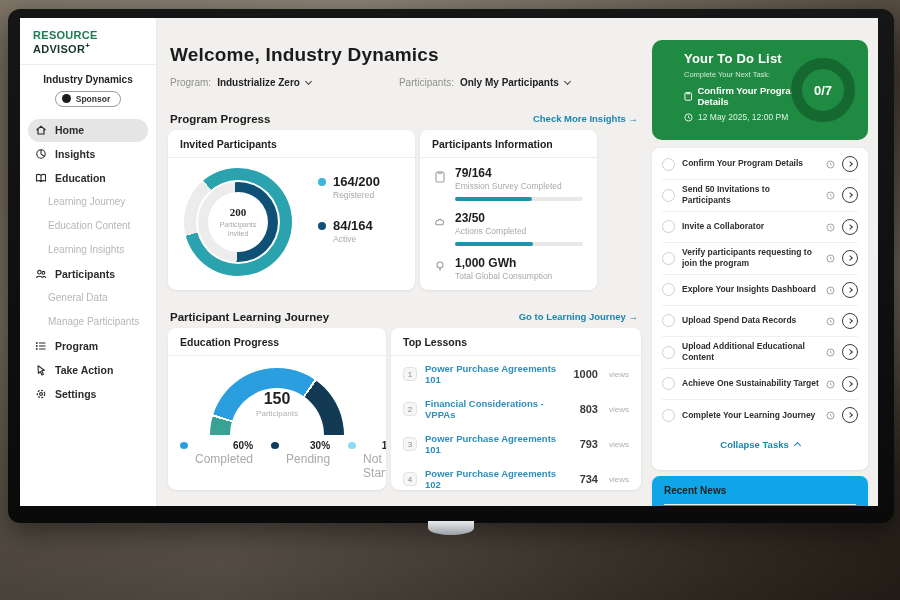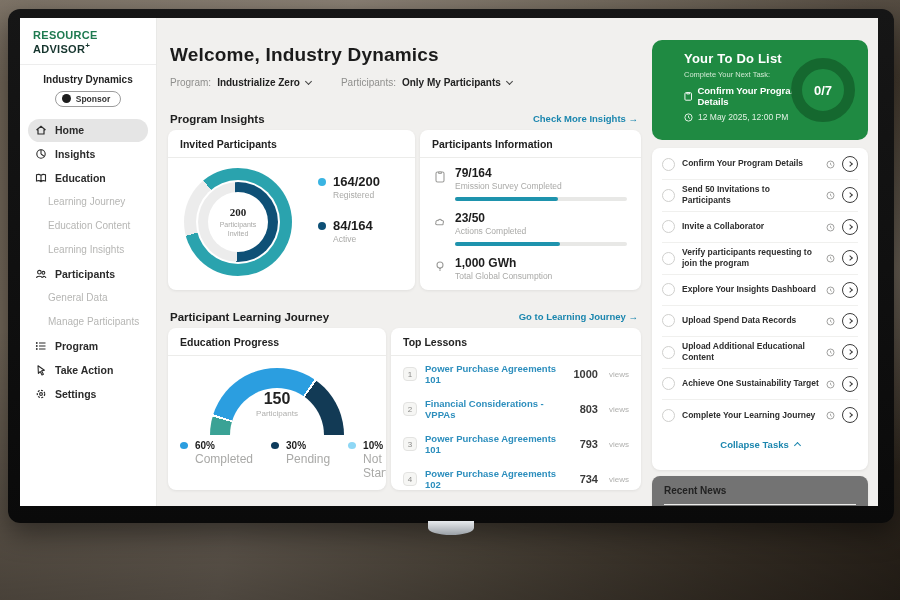--- a/index.html
+++ b/index.html
@@ -35,21 +35,21 @@
   .sponsor-dot { width:9px; height:9px; border-radius:50%; background:#1d1d1d; }
   .menu { margin-top:12px; }
   .mi { display:flex; align-items:center; gap:8px; height:24px; padding-left:15px;
     font-size:10.5px; font-weight:700; color:#2b2b2b; cursor:pointer; }
   .mi.active { background:#e5e5e5; border-radius:13px; margin:0 8px; padding-left:7px; height:23px; }
   .mi.sub { padding-left:28px; font-weight:500; color:#b6b6b4; font-size:10px; }
   .mi svg { flex:0 0 12px; }
 
   
   .welcome { position:absolute; left:150px; top:26px; font-size:19px; font-weight:700; color:#1b1b1b; letter-spacing:.2px; }
-  .filters { position:absolute; left:150px; top:59px; display:flex; gap:30px; font-size:10px;align-items:center; }
+  .filters { position:absolute; left:150px; top:59px; display:flex; gap:88px; font-size:10px;align-items:center; }
   .filter { display:flex; align-items:center; gap:6px; cursor:pointer; }
   .f-label { color:#8f8f8d; }
   .f-value { font-weight:700; color:#222; }
   .chev { display:inline-block; width:5px; height:5px; border-right:1.5px solid #444; border-bottom:1.5px solid #444; }
   .chev.down { transform:rotate(45deg); margin-bottom:2px; }
   .chev.up   { transform:rotate(-135deg); margin-top:3px; }
   .sec-head { position:absolute; font-size:11.5px; font-weight:700; color:#202020; }
   .sec-link { position:absolute; font-size:9.5px; font-weight:700; color:#1b86ae; cursor:pointer; }
   .card { position:absolute; background:#fff; border-radius:8px; box-shadow:0 1px 3px rgba(0,0,0,.07); overflow:hidden; }
   .card-h { padding:8px 12px 7px; font-size:10.5px; font-weight:700; color:#222; border-bottom:1px solid #ececea; }
@@ -58,21 +58,21 @@
   .donut { position:absolute; left:16px; top:38px; width:108px; height:108px; border-radius:50%; }
   .d-hole1 { position:absolute; inset:12px; background:#fff; border-radius:50%; }
   .d-ring2 { position:absolute; inset:2px; border-radius:50%; }
   .d-hole2 { position:absolute; inset:10px; background:#fff; border-radius:50%;
     display:flex; flex-direction:column; align-items:center; justify-content:center; text-align:center; }
   .d-val { font-size:11px; font-weight:700; color:#222;font-family:Liberation Serif, serif; }
   .d-lab { font-size:7px; color:#a9a9a7; width:44px; line-height:1.3; margin-top:2px; }
   .leg-col { position:absolute; left:150px; top:44px; display:flex; flex-direction:column; gap:18px; }
   .leg-item { display:flex; gap:7px; }
   .dot { width:8px; height:8px; border-radius:50%; margin-top:4px; flex:0 0 8px; }
-  .leg-val { font-size:13px; font-weight:800; color:#1d1d1d; }
+  .leg-val { font-size:13px; font-weight:800; color:#1d1d1d;text-align:right; }
   .leg-lab { font-size:8.5px; color:#a9a9a7; margin-top:1px; }
 
   
   .stat { display:flex; gap:8px; padding:8px 14px 0; }
   .stat-ic { width:13px; padding-top:3px; color:#9c9c9a; }
   .stat-val { font-size:12px; font-weight:800; color:#1d1d1d; }
   .stat-lab { font-size:8.5px; color:#a9a9a7; margin-top:1px; }
   .bar { height:4px; background:#e8e8e6; border-radius:2px; margin:6px 14px 2px 35px; }
   .bar-fill { height:4px; border-radius:2px; }
 
@@ -109,21 +109,21 @@
   .task { display:flex; align-items:center; gap:7px; min-height:31px; padding:4px 0; border-bottom:1px solid #f0f0ee; }
   .t-check { flex:0 0 13px; height:13px; border:1.5px solid #cfcfcd; border-radius:50%; cursor:pointer; }
   .t-label { flex:1; font-size:8.5px; font-weight:600; color:#2e2e2e; line-height:1.35; }
   .t-clock { flex:0 0 9px; color:#a0a09e; }
   .t-go { flex:0 0 16px; height:16px; border:1.3px solid #3c3c3c; border-radius:50%;
     display:flex; align-items:center; justify-content:center; cursor:pointer; }
   .t-go .chev { width:4px; height:4px; border-color:#3c3c3c; transform:rotate(-45deg); margin-left:-1px; }
   .collapse { display:flex; align-items:center; justify-content:center; gap:6px; padding:8px 0 4px;
     font-size:9.5px; font-weight:700; color:#1b86ae; cursor:pointer; }
   .collapse .chev { border-color:#1b86ae; }
-  .news-card { position:absolute; left:632px; top:458px; width:216px; height:34px; background:#737373;
+  .news-card { position:absolute; left:632px; top:458px; width:216px; height:34px; background:#0ea5e9;
     border-radius:8px 8px 0 0; box-shadow:0 1px 3px rgba(0,0,0,.07); padding:9px 12px 0; }
   .news-title { font-size:10px; font-weight:700; color:#222; padding-bottom:8px; border-bottom:1px solid #ececea; }
 </style>
 </head>
 <body>
 
 <div class="monitor"></div>
 <div class="stand-mount"></div>
 
 <div class="screen">
@@ -213,21 +213,21 @@
       <span class="f-value">Industrialize Zero</span>
       <span class="chev down"></span>
     </div>
     <div class="filter">
       <span class="f-label">Participants:</span>
       <span class="f-value">Only My Participants</span>
       <span class="chev down"></span>
     </div>
   </div>
 
-  <div class="sec-head" style="left:150px; top:95px;">Program Insights</div>
+  <div class="sec-head" style="left:150px; top:95px;">Program Progress</div>
   <div class="sec-link" style="right:240px; top:95px;">
     <span>Check More Insights</span>
     <span>→</span>
   </div>
 
   <div class="card" style="left:148px; top:112px; width:247px; height:160px;">
     <div class="card-h">Invited Participants</div>
     <div class="donut" style="background: conic-gradient(from 320deg, rgb(42, 163, 174) 0deg, rgb(42, 163, 174) 82%, rgb(236, 236, 236) 0deg);">
       <div class="d-hole1">
         <div class="d-ring2" style="background: conic-gradient(from 355deg, rgb(14, 80, 118) 0deg, rgb(14, 80, 118) 52%, rgb(236, 236, 236) 0deg);">
@@ -249,21 +249,21 @@
       <div class="leg-item">
         <span class="dot" style="background: rgb(14, 80, 118);"></span>
         <span>
           <div class="leg-val">84/164</div>
           <div class="leg-lab">Active</div>
         </span>
       </div>
     </div>
   </div>
 
-  <div class="card" style="left:400px; top:112px; width:221px; height:160px;">
+  <div class="card" style="left:400px; top:112px; width:177px; height:160px;">
     <div class="card-h">Participants Information</div>
     <div class="stat">
       <span class="stat-ic"><svg width="12" height="13" viewBox="0 0 12 13">
             <rect x="2" y="2" width="8" height="10" rx="1.5" fill="none" stroke="#9c9c9a" stroke-width="1.1"></rect>
             <path d="M4.5 2 H7.5 V3.4 H4.5 Z" fill="#fff" stroke="#9c9c9a" stroke-width="1"></path>
           </svg></span>
       <span>
         <div class="stat-val">79/164</div>
         <div class="stat-lab">Emission Survey Completed</div>
       </span>

